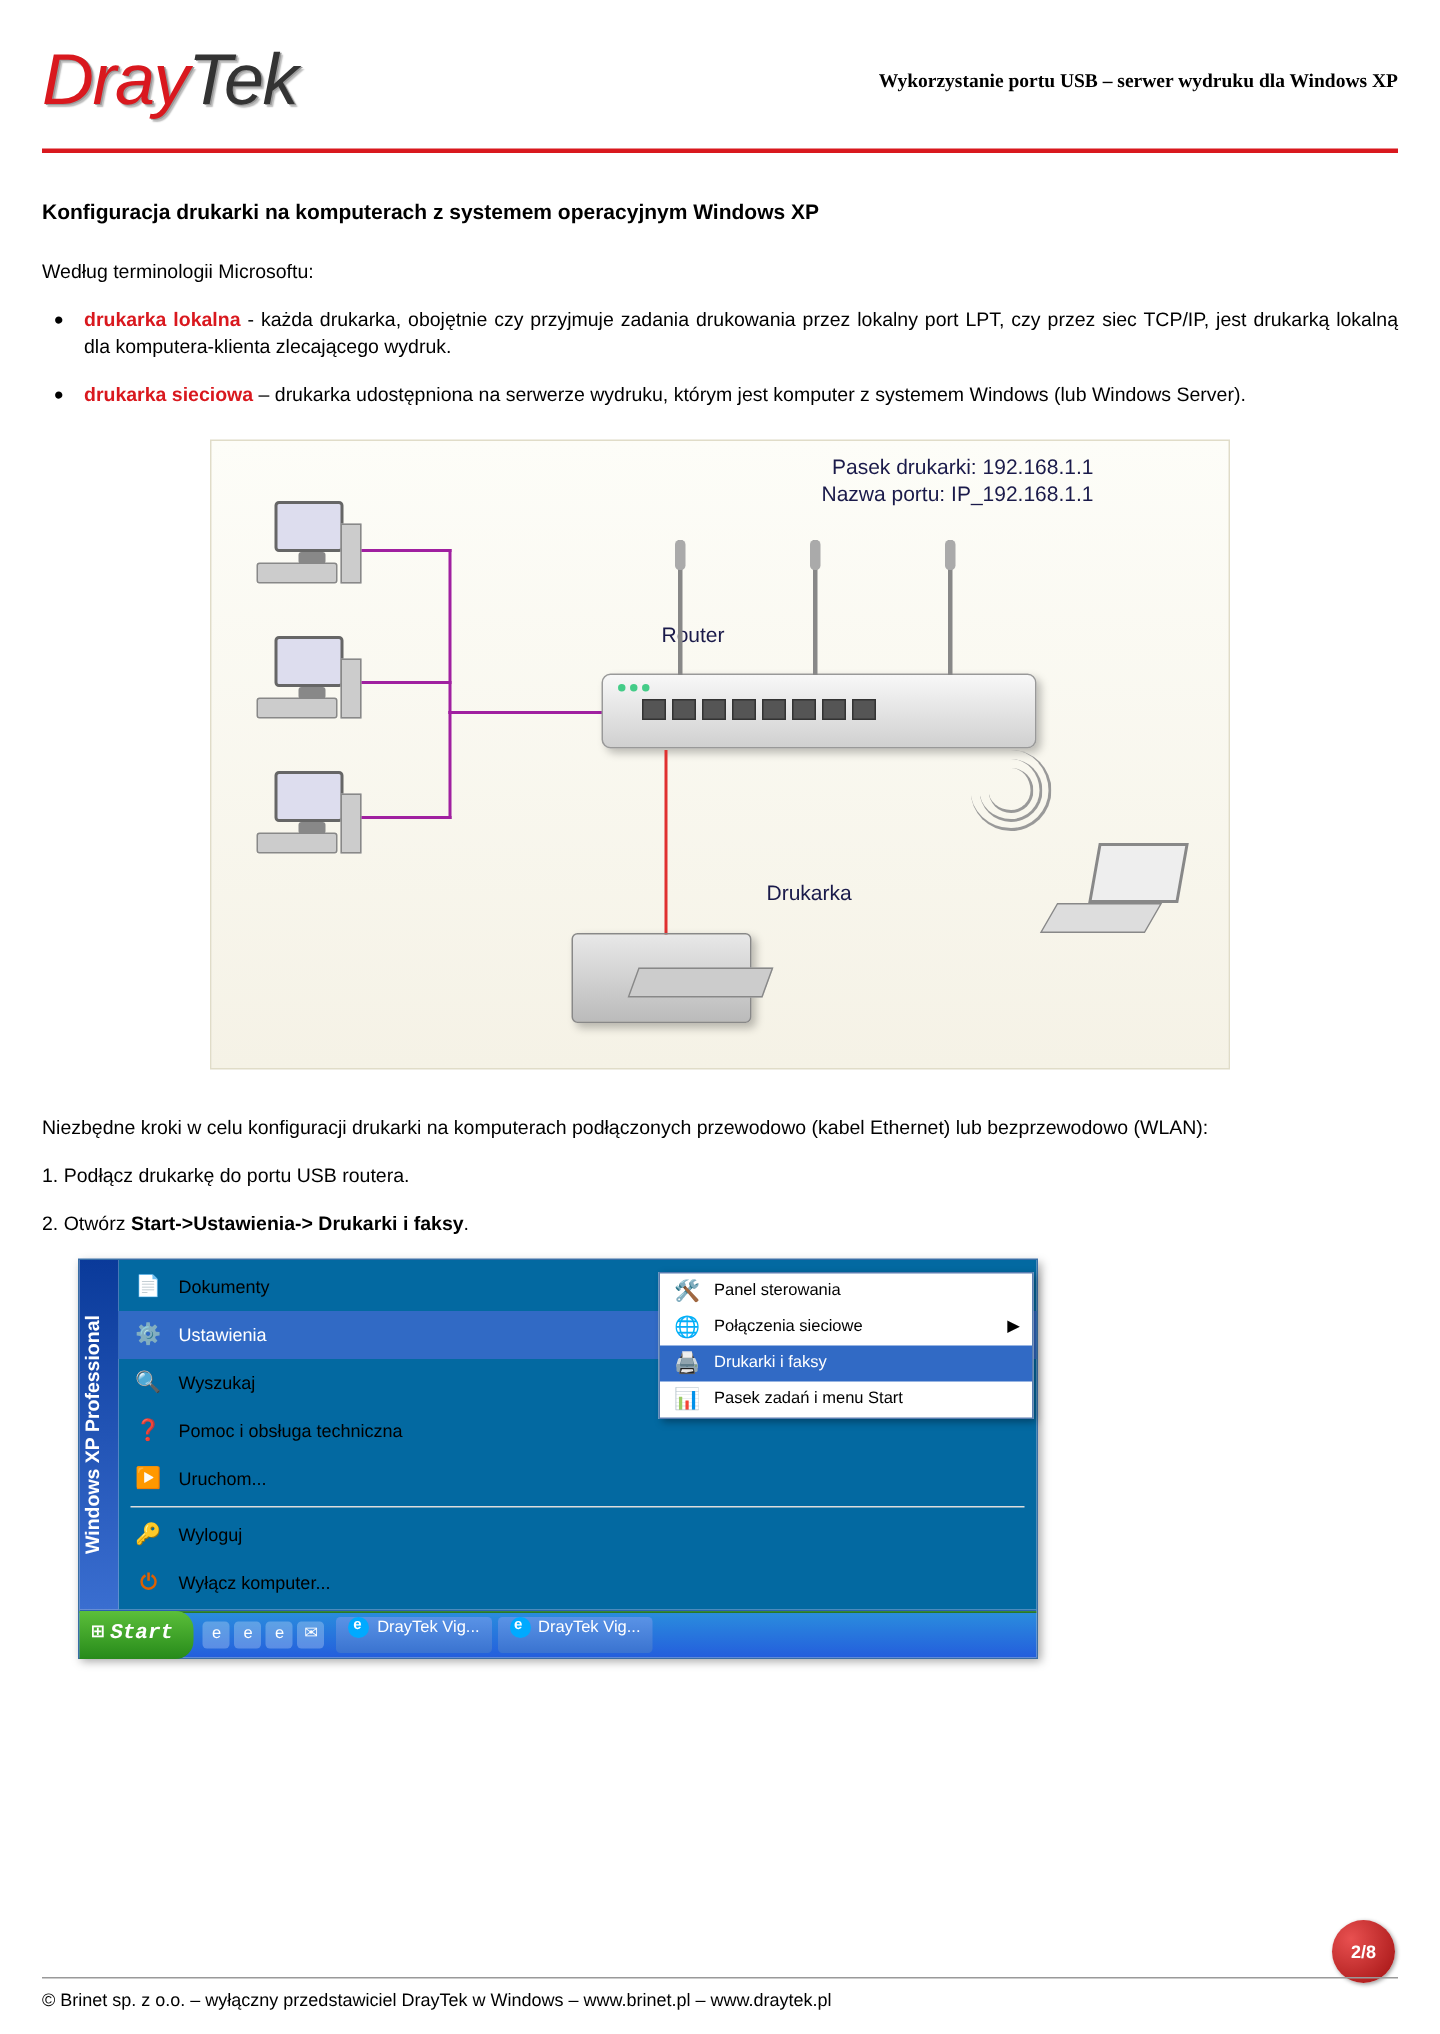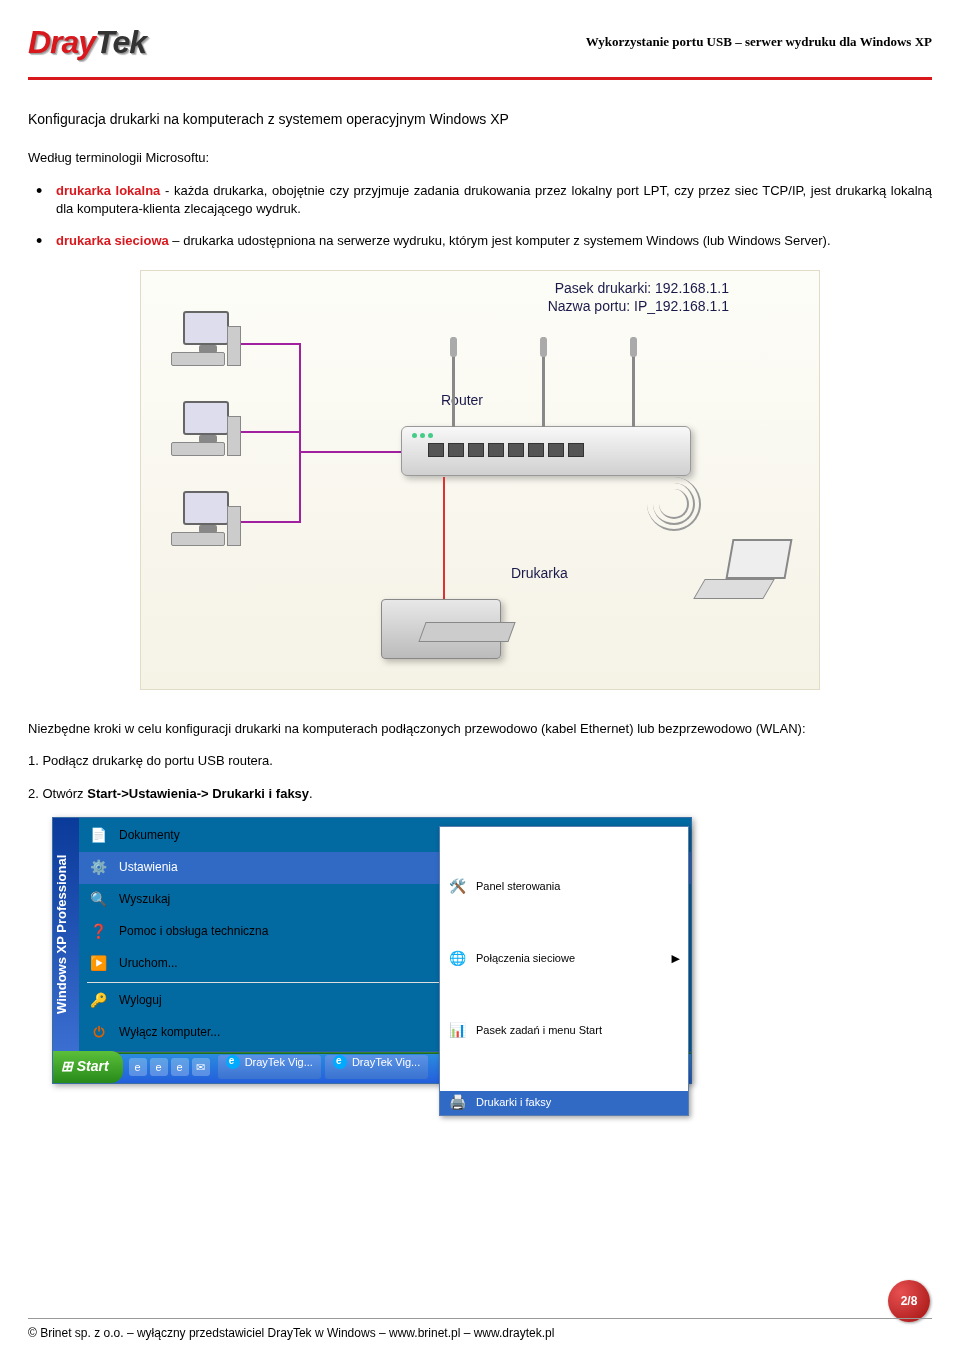--- a/index.html
+++ b/index.html
@@ -8,32 +8,32 @@
     font-family: Verdana, Arial, sans-serif;
     color: #000;
     background: #fff;
     font-size: 13px;
     line-height: 1.4;
   }
   .page { padding: 20px 28px 30px 28px; position: relative; min-height: 1356px; }
   .header { display: flex; justify-content: space-between; align-items: center; padding-bottom: 8px; }
   .logo {
     font-family: Arial, sans-serif;
-    font-size: 32px;
-    font-weight: bold;
+    font-size: 48px;
+    font-weight: normal;
     font-style: italic;
     color: #d9181e;
     text-shadow: 1px 1px 0 #999, 2px 2px 1px #bbb;
     letter-spacing: -1px;
   }
   .logo .t { color: #333; }
   .header-title { font-size: 13px; font-weight: bold; font-family: Liberation Serif, serif; }
   .redrule { height: 3px; background: #d9181e; margin: 4px 0 30px 0; }
 
-  .h1 { font-size: 14px; font-weight: normal; margin-bottom: 20px; }
+  .h1 { font-size: 14px; font-weight: bold; margin-bottom: 20px; }
   .p { font-size: 13px; margin-bottom: 14px; text-align: justify; }
   .bullets { list-style: none; padding-left: 28px; }
   .bullets li { position: relative; margin-bottom: 14px; text-align: justify; }
   .bullets li::before { content: "•"; position: absolute; left: -20px; font-size: 18px; line-height: 18px; }
   .boldred { font-weight: bold; color: #d9181e; }
   .bold { font-weight: bold; }
 
   
   .diagram {
     width: 680px;
@@ -94,33 +94,34 @@
   .sm-item { display:flex; align-items:center; height:32px; padding:0 10px; gap:10px; }
   .sm-item.active { background:#316ac5; color:#fff; }
   .sm-item .arrow { margin-left:auto; font-size:10px; }
   .sm-icon { width:20px; height:20px; display:flex; align-items:center; justify-content:center; font-size:14px; }
   .sm-sep { height:1px; background:#ddd; margin:2px 8px; }
   .sm-submenu {
     position:absolute; left:386px; top:8px; width:250px; background:#fff; border:1px solid #5a7db0;
     box-shadow:2px 2px 5px rgba(0,0,0,0.35);
   }
   .sm-wrap { position:relative; }
-  .sm-sub-item { display:flex; align-items:center; height:24px; padding:0 8px; gap:8px; font-size:11px;margin-top:48px;}
+  .sm-sub-item { display:flex; align-items:center; height:24px; padding:0 8px; gap:8px; font-size:11px;}
   .sm-sub-item.active { background:#316ac5; color:#fff; }
 
   .taskbar {
     display:flex; align-items:center; height:32px;
     background: linear-gradient(#3c8f3c, #206a20 5%, #2a8cde 5%, #245edc);
     border-top:1px solid #2a5fb0;
   }
   .start-btn {
     display:flex; align-items:center; gap:4px; height:32px; padding:0 14px 0 8px;
     background: linear-gradient(#5bbf3a, #278a1a);
     color:#fff; font-weight:bold; font-style:italic; border-radius:0 12px 12px 0;
     font-size:14px;
+    font-family:Liberation Mono, monospace;
   }
   .tb-ql { display:flex; gap:3px; padding:0 6px; }
   .tb-ql-icon { width:18px; height:18px; background:rgba(255,255,255,0.25); border-radius:3px; display:flex; align-items:center; justify-content:center; font-size:11px; color:#fff;}
   .tb-task { display:flex; align-items:flex-start; gap:5px; background:linear-gradient(#5a93e6,#3a73d0); height:24px; margin:4px 2px; padding:0 8px; border-radius:3px; color:#fff; font-size:11px;}
   .tb-task .ie { width:14px; height:14px; background:#0af; border-radius:50%; display:inline-block; position:relative;}
   .tb-task .ie::after{content:"e"; position:absolute; color:#fff; font-weight:bold; font-size:10px; left:3px; top:-1px;}
 
   .page-badge {
     position:absolute; right:30px; bottom:34px; width:42px; height:42px; border-radius:50%;
     background: radial-gradient(circle at 30% 30%, #e85050, #a01010);
@@ -269,27 +270,27 @@
       <div class="sm-submenu" id="sm-sub">
           <div class="sm-sub-item">
             <span class="sm-icon icon-cp"></span>
             <span>Panel sterowania</span>
           </div>
           <div class="sm-sub-item">
             <span class="sm-icon icon-net"></span>
             <span>Połączenia sieciowe</span>
             <span class="arrow" style="margin-left: auto;">▶</span>
           </div>
+          <div class="sm-sub-item active">
+            <span class="sm-icon icon-print"></span>
+            <span>Drukarki i faksy</span>
+          </div>
           <div class="sm-sub-item">
             <span class="sm-icon icon-taskbar"></span>
             <span>Pasek zadań i menu Start</span>
-          </div>
-          <div class="sm-sub-item active">
-            <span class="sm-icon icon-print"></span>
-            <span>Drukarki i faksy</span>
           </div>
         </div>
     </div>
     <div class="taskbar">
       <div class="start-btn">
         <span class="icon-win"></span>
         <span>Start</span>
       </div>
       <div class="tb-ql">
         <div class="tb-ql-icon">e</div>

